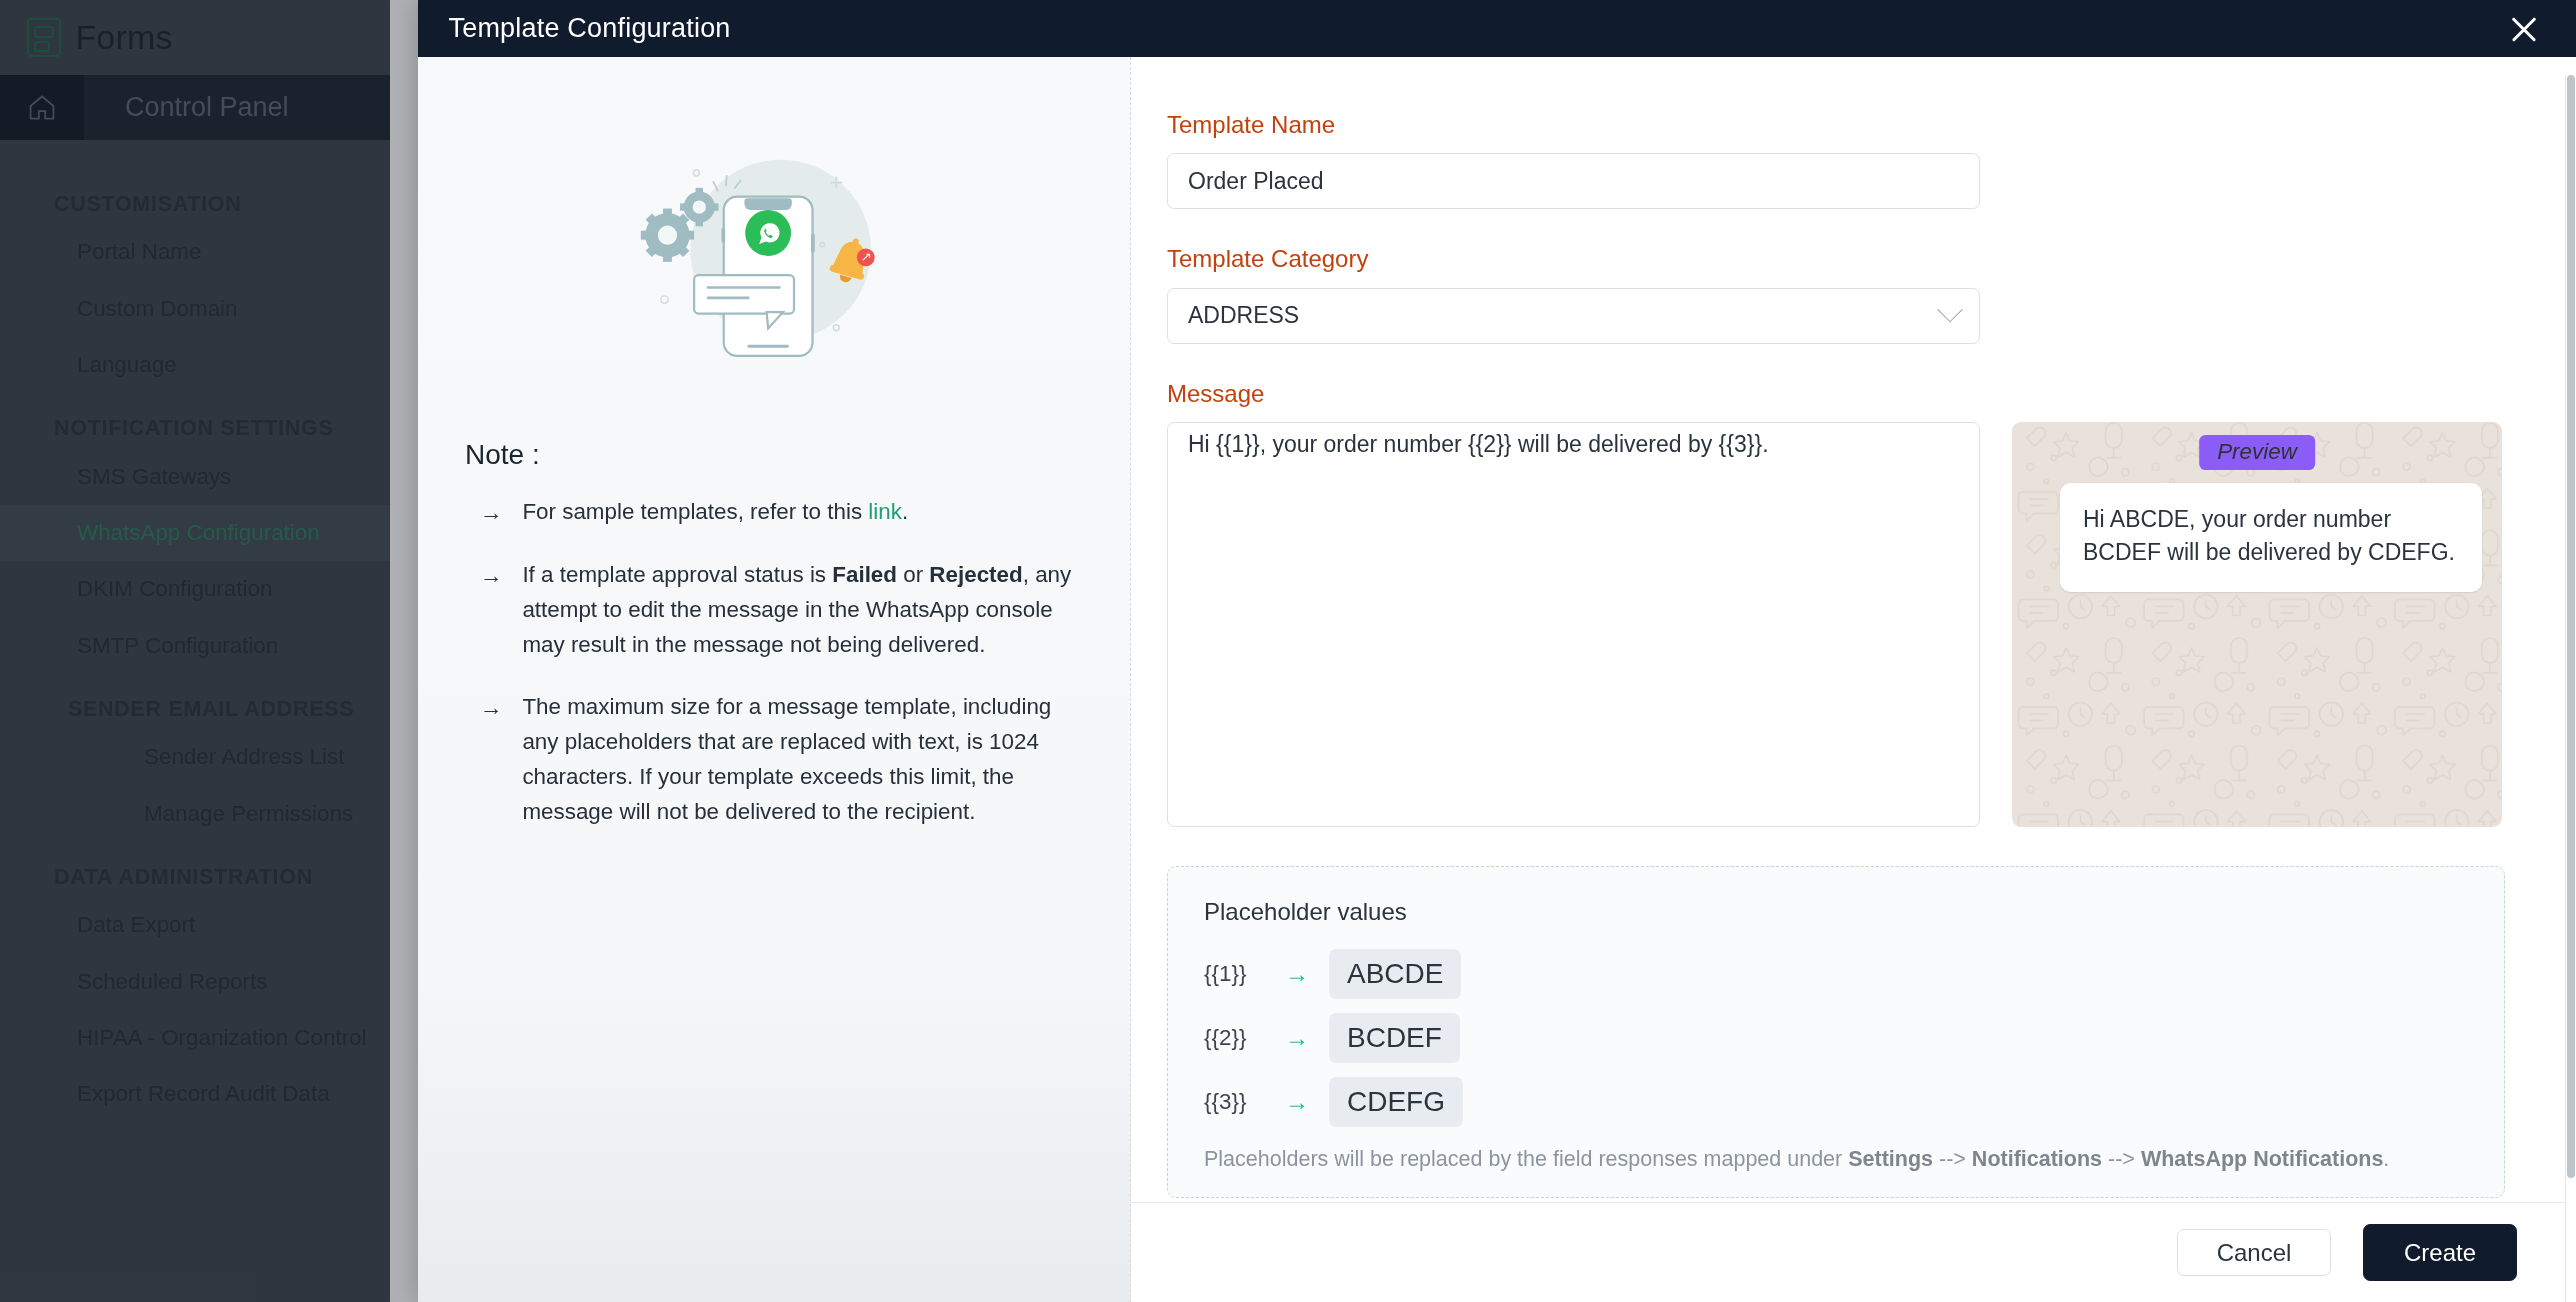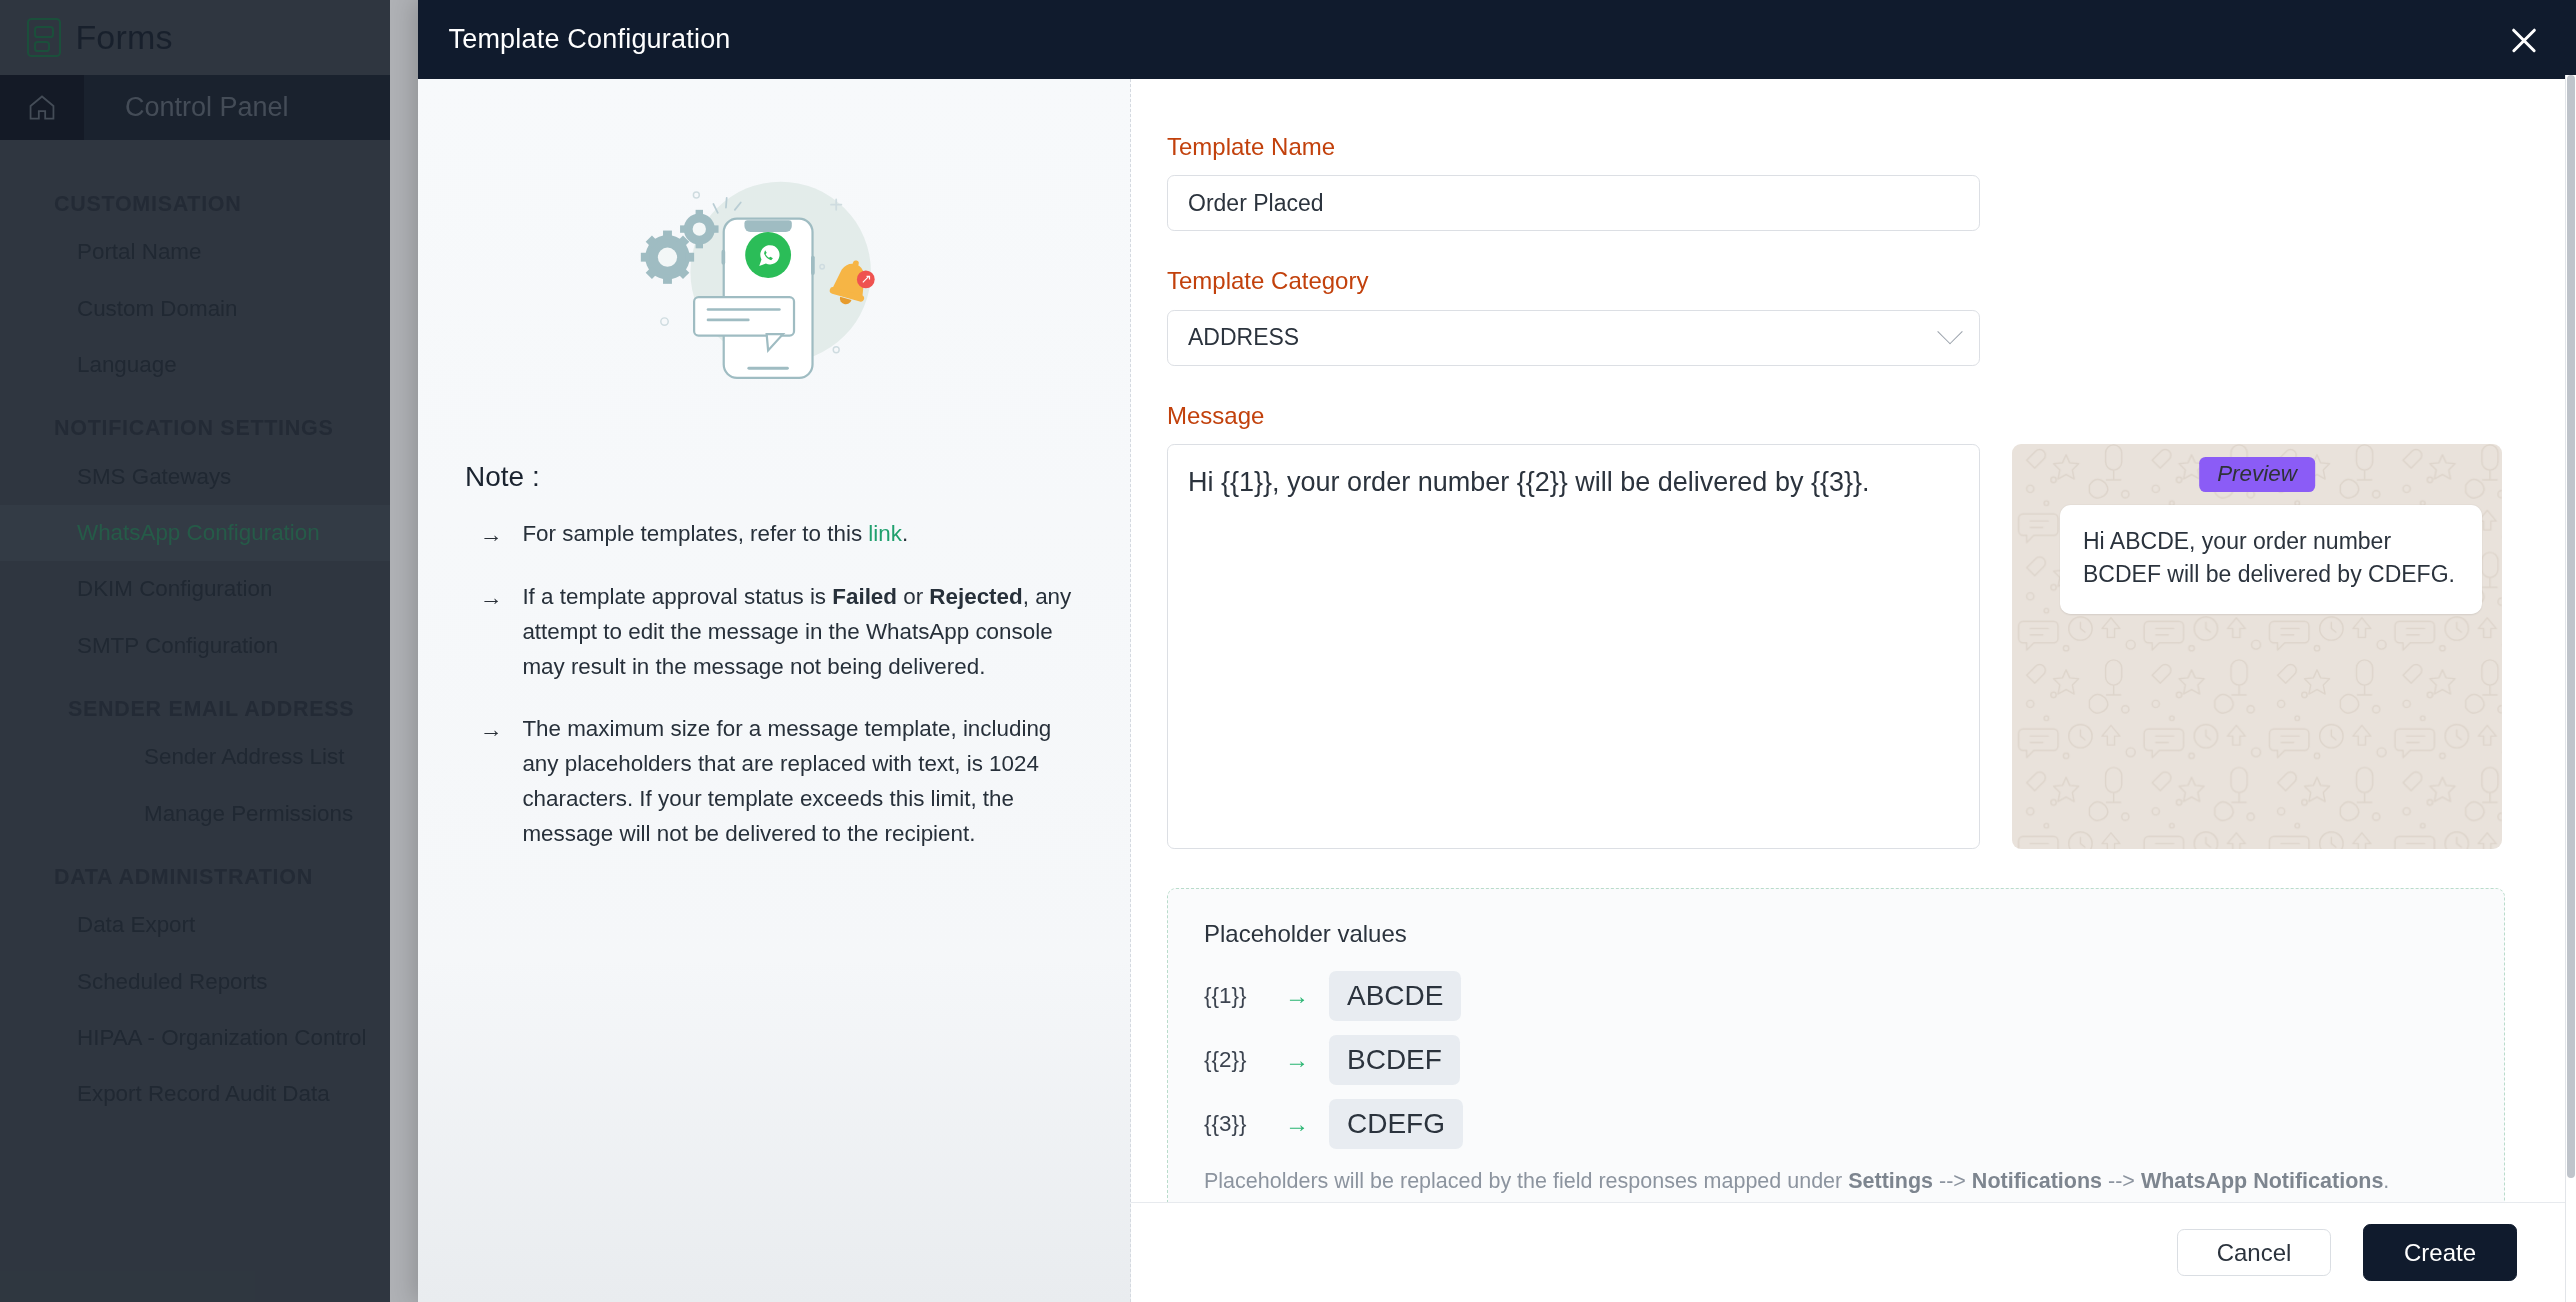--- a/index.html
+++ b/index.html
@@ -67,21 +67,21 @@
   
   .scrim { position:absolute; inset:0; background: rgba(20,27,38,.34); }
 
   
   .modal {
     position: absolute; left: 418px; top: 0; right: 0; bottom: 0;
     background: #ffffff; display: flex; flex-direction: column;
     box-shadow: -5.4px 0 23px rgba(0,0,0,.18);
   }
   .modal-header {
-    height: 79px; background: #101b2d; color: #fff;
+    height: 57px; background: #101b2d; color: #fff;
     display: flex; align-items: center; justify-content: space-between;
     padding: 0 32px 0 30.5px; flex: none;
   }
   .modal-title { font-size: 27px; font-weight: 400; letter-spacing: 0.2px; }
   .close-icon {
     width: 41px; height: 41px; position: relative; cursor: pointer;
   }
   .close-icon::before, .close-icon::after {
     content:""; position:absolute; left:4.5px; top:20px;
     width:32px; height:2.7px; background:#fff; border-radius:1.8px;
@@ -126,21 +126,21 @@
   }
   .select-input { justify-content: space-between; }
   .chev {
     width: 18px; height: 18px; border-right: 1.8px solid #9aa1ab;
     border-bottom: 1.8px solid #9aa1ab; transform: rotate(45deg) translate(-4.5px,-4.5px);
     flex:none;
   }
   .msg-row { display: flex; gap: 32px; align-items: flex-start; }
   .textarea-box {
     width: 813px; height: 405px; border: 0.9px solid #dcdfe4; border-radius: 7.2px;
-    padding: 20px 20px; font-size: 27px; color: #2b333d; line-height: 34px;
+    padding: 4px 20px; font-size: 23px; color: #2b333d; line-height: 34px;
     background: #fff;
   }
   .preview-card {
     width: 490px; height: 405px; border-radius: 9px; position: relative;
     background-color: #e9e2db; overflow: hidden; flex: none;
     margin-top: 0;
   }
   .preview-doodle { position:absolute; inset:0; opacity:.5; }
   .preview-label {
     position: absolute; top: 12.6px; left: 50%; transform: translateX(-50%);

